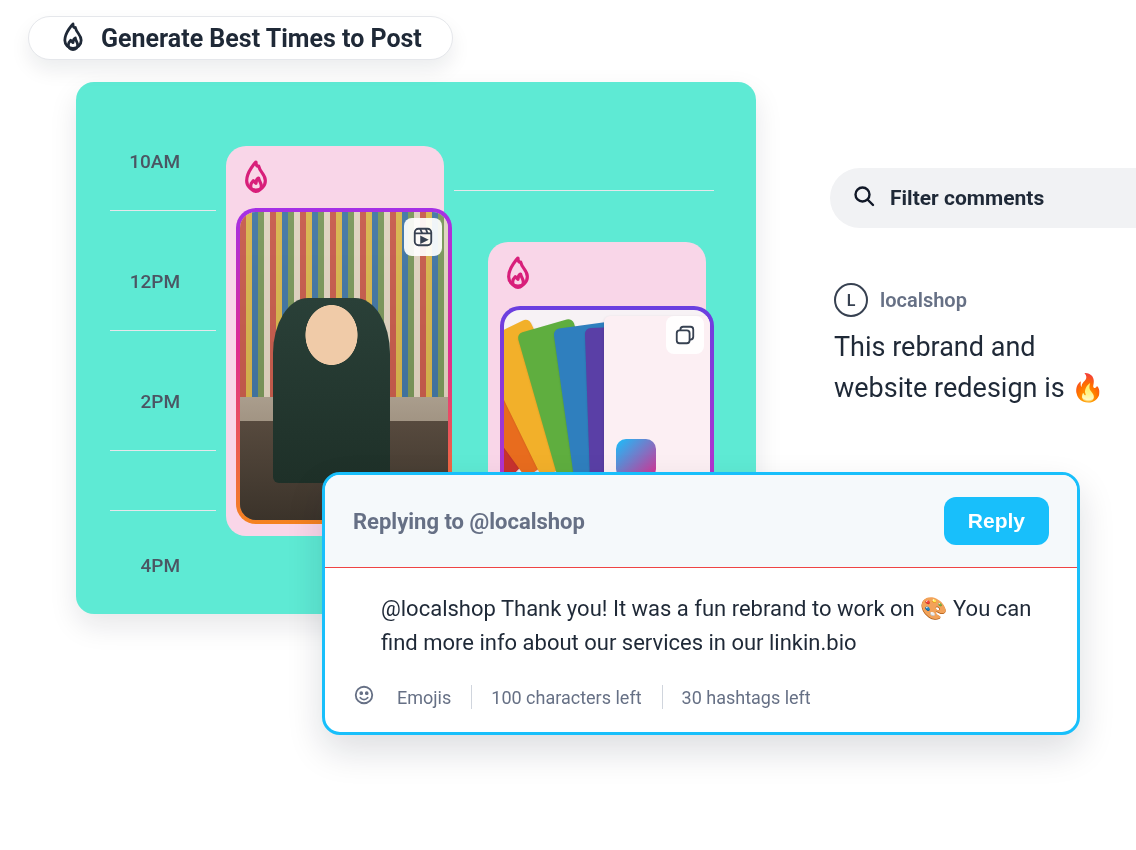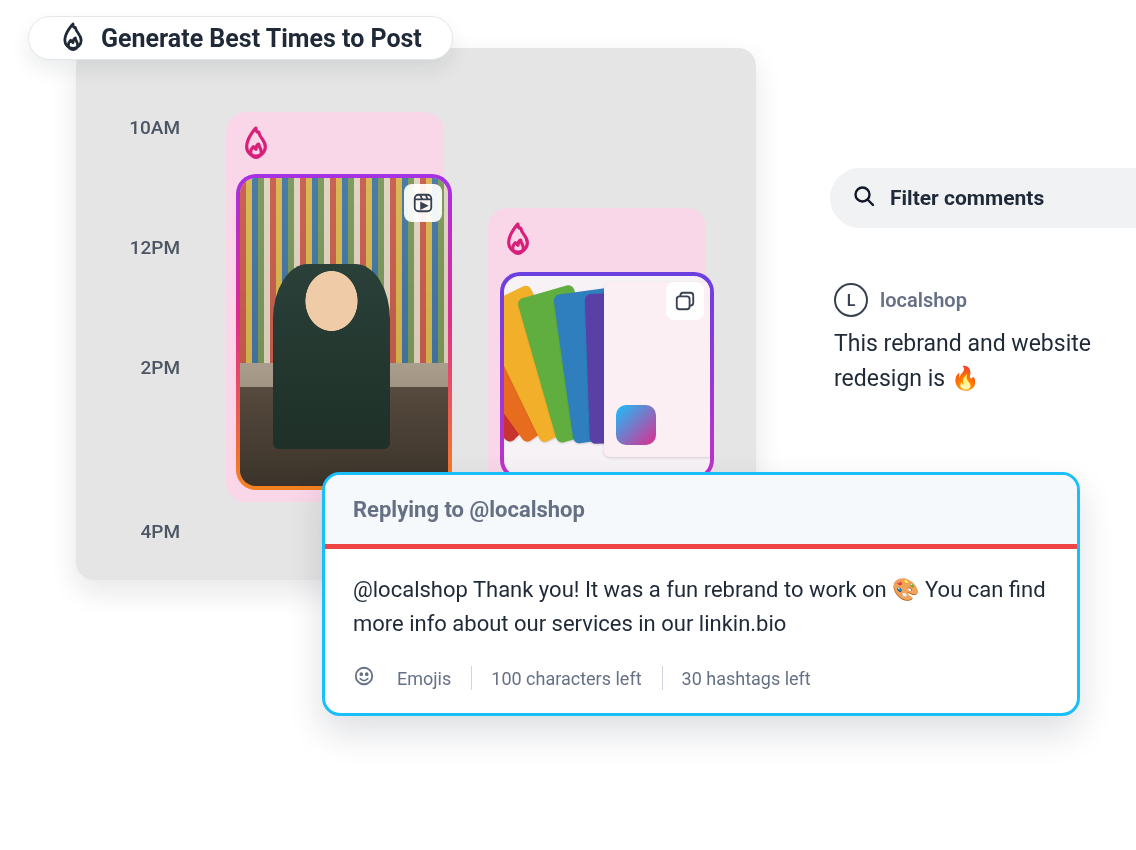--- a/index.html
+++ b/index.html
@@ -42,25 +42,25 @@
   }
   .generate-pill .label {
     font-size: 25px;
     font-weight: 700;
     color: var(--text-dark);
   }
 
   
   .calendar-panel {
     position: absolute;
-    top: 48px;
+    top: 82px;
     left: 76px;
     width: 680px;
     height: 532px;
-    background: #e5e5e5;
+    background: #5eead4;
     border-radius: 18px;
     box-shadow: 0 12px 28px rgba(16,24,40,0.10);
     z-index: 1;
   }
   .time-row {
     position: absolute;
     left: 0;
     right: 0;
     display: flex;
     align-items: center;
@@ -220,21 +220,21 @@
     border-radius: 50%;
     display:flex; align-items:center; justify-content:center;
     font-size:16px; font-weight:600; color:#374151;
   }
   .comment-user {
     font-size: 20px;
     font-weight: 600;
     color: var(--text-muted);
   }
   .comment-text {
-    font-size: 23px;
+    font-size: 27px;
     line-height: 1.5;
     color: var(--text-dark);
   }
 
   
   .reply-card {
     position: absolute;
     top: 472px;
     left: 322px;
     width: 752px;
@@ -244,21 +244,21 @@
     box-shadow: 0 16px 36px rgba(16,24,40,0.14);
     z-index: 10;
     overflow: hidden;
   }
   .reply-head {
     display:flex;
     align-items:center;
     justify-content: space-between;
     padding: 22px 28px;
     background: #F5F9FB;
-    border-bottom: 5px solid #ef4444;
+    border-bottom: 1px solid #ef4444;
   }
   .reply-head .title {
     font-size: 22px;
     font-weight: 700;
     color: var(--text-muted);
   }
   .reply-btn {
     background: var(--brand-cyan);
     color: #fff;
     font-size: 21px;
@@ -266,20 +266,21 @@
     border: none;
     border-radius: 12px;
     padding: 12px 24px;
     cursor: pointer;
   }
   .reply-body {
     padding: 24px 28px 8px 28px;
     font-size: 22px;
     line-height: 1.55;
     color: var(--text-dark);
+    margin-left: 28px;
   }
   .reply-footer {
     display:flex;
     align-items:center;
     gap: 0;
     padding: 16px 28px 22px 28px;
     color: var(--text-muted);
     font-size: 18px;
   }
   .foot-seg {
@@ -407,20 +408,21 @@
       <span>L</span>
     </div>
     <span class="comment-user">localshop</span>
   </div>
   <div class="comment-text">This rebrand and website redesign is 🔥</div>
 </div>
 
 <div class="reply-card">
   <div class="reply-head">
     <span class="title">Replying to @localshop</span>
+    <button class="reply-btn">Reply</button>
   </div>
   <div class="reply-body">@localshop Thank you! It was a fun rebrand to work on 🎨 You can find more info about our services in our linkin.bio</div>
   <div class="reply-footer">
     <div class="foot-seg">
       <span>
         <svg width="22" height="22" viewBox="0 0 24 24" fill="none" stroke="#667085" stroke-width="2" stroke-linecap="round">
           <circle cx="12" cy="12" r="9"></circle>
           <circle cx="9" cy="10" r="1" fill="#667085"></circle>
           <circle cx="15" cy="10" r="1" fill="#667085"></circle>
           <path d="M8 15 c1.2 1.3 2.6 2 4 2 s2.8-.7 4-2"></path>

